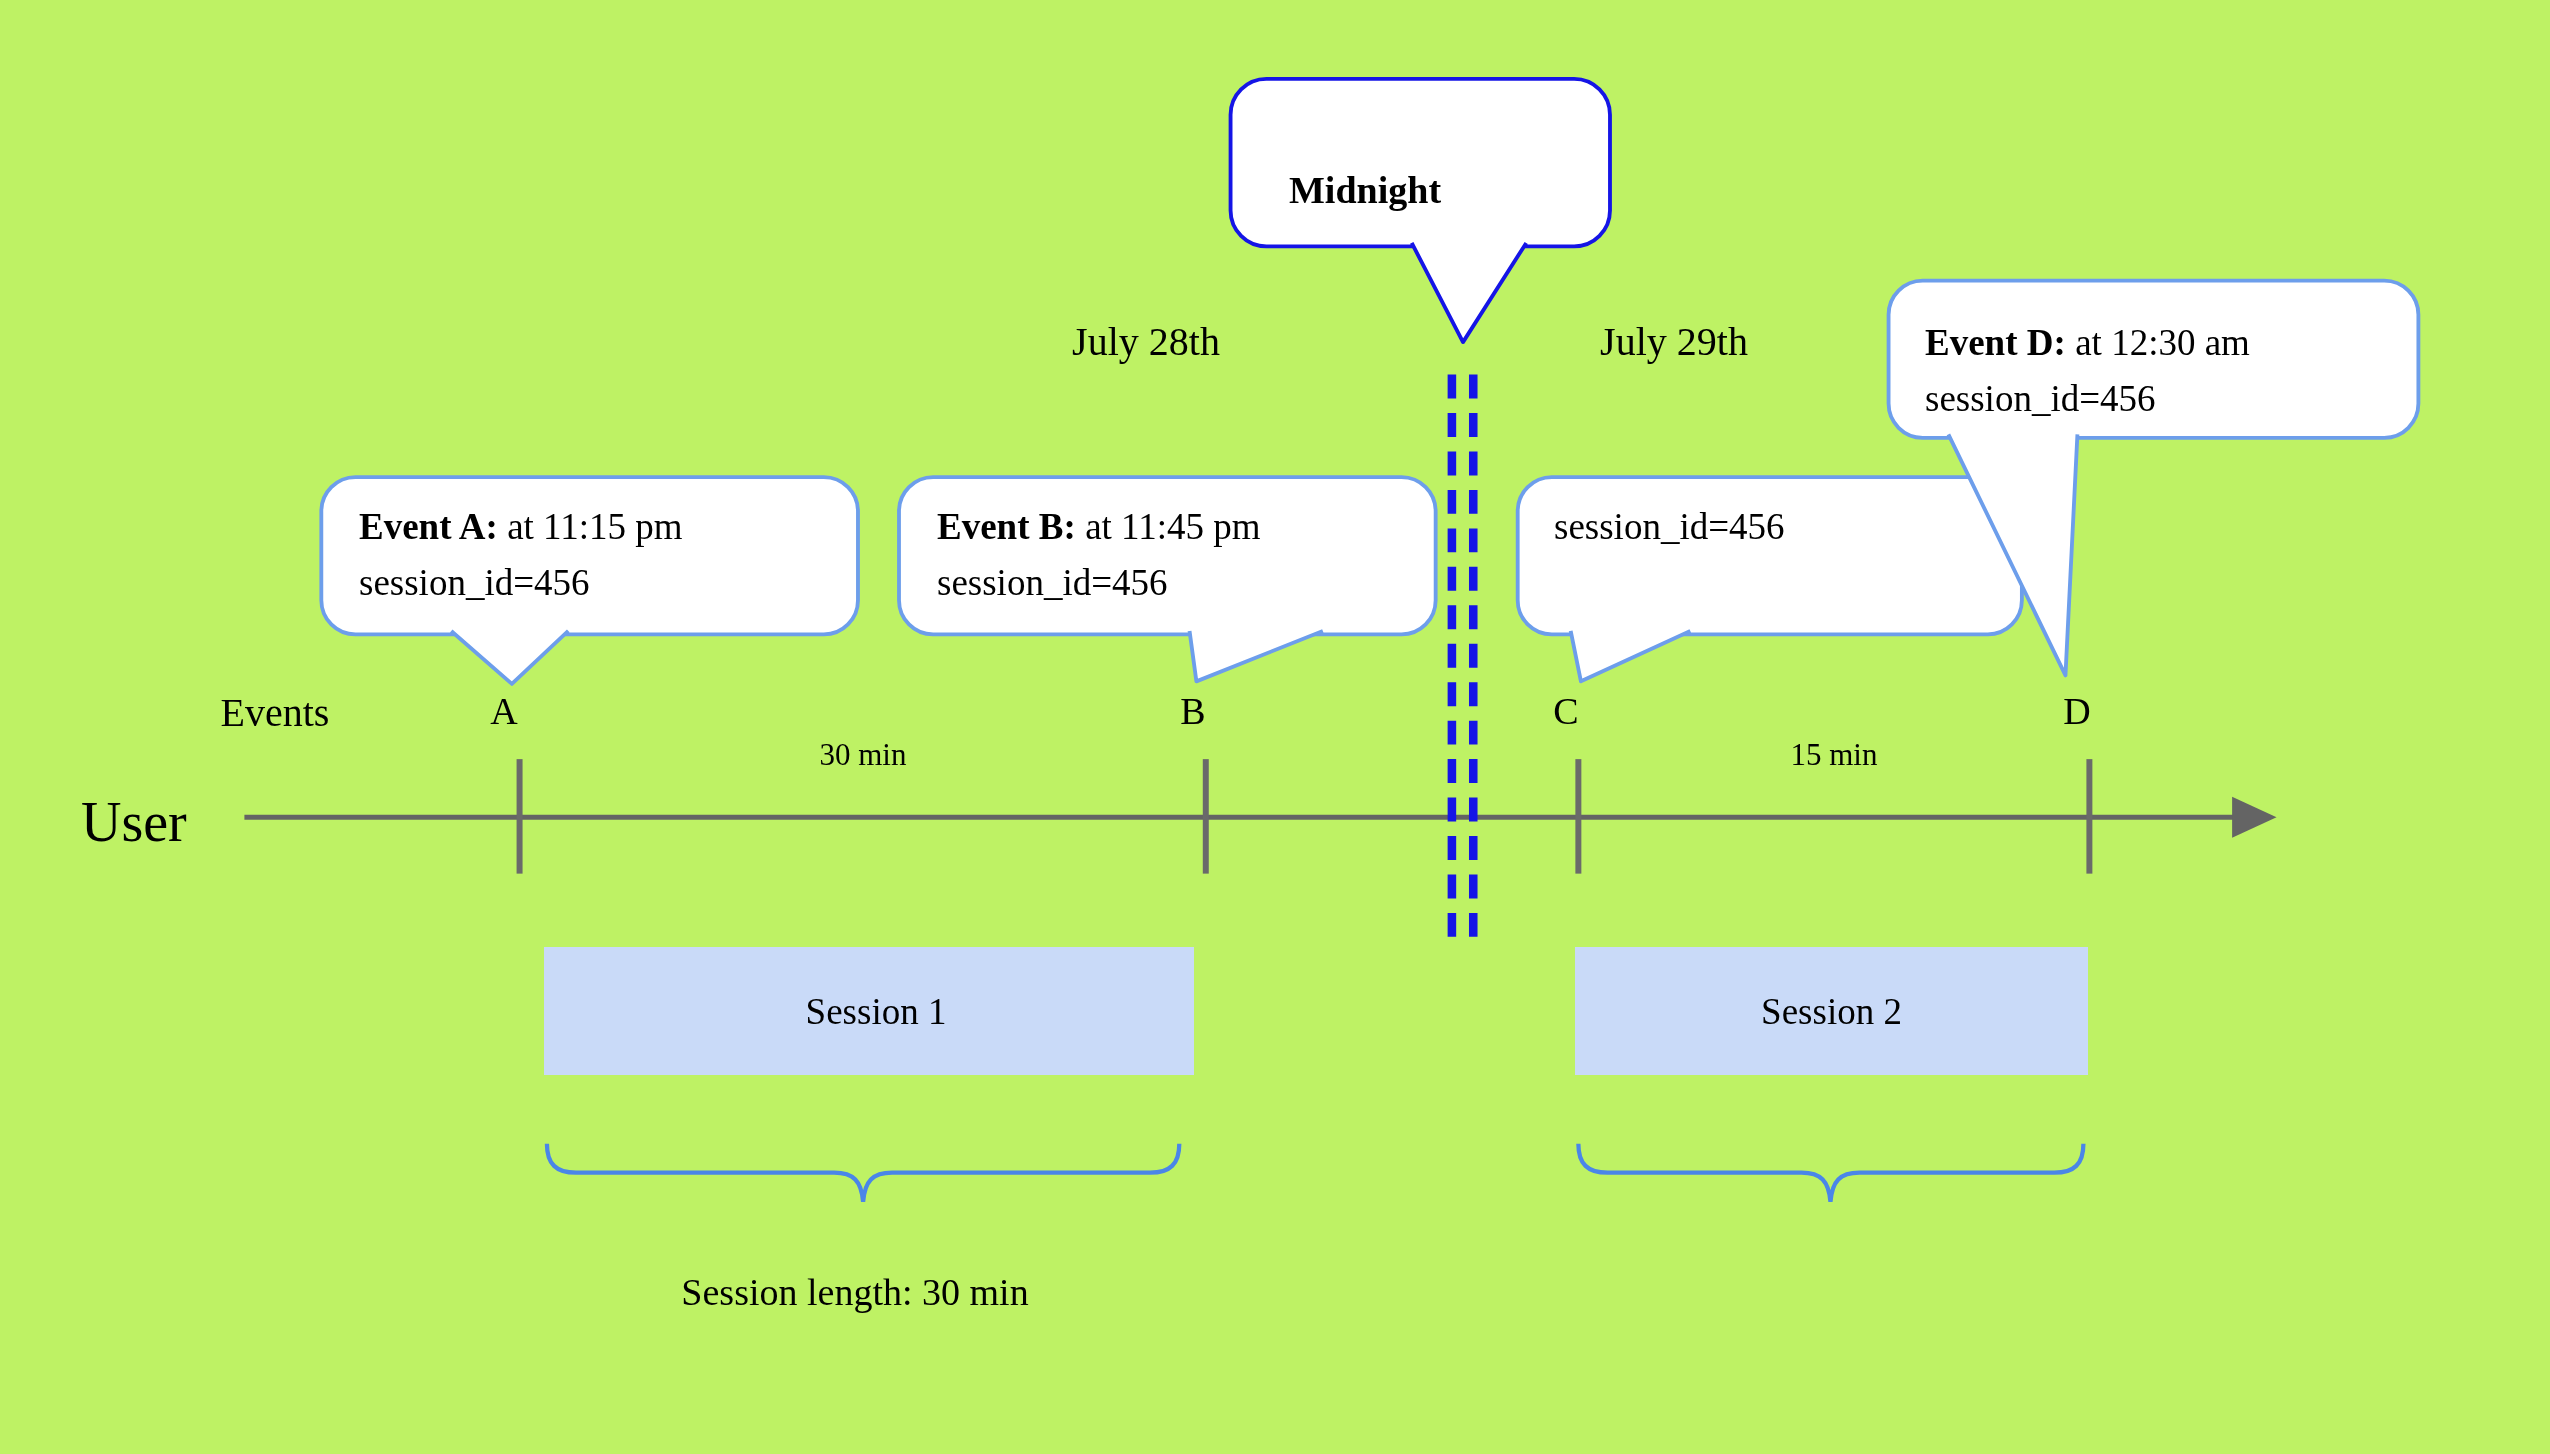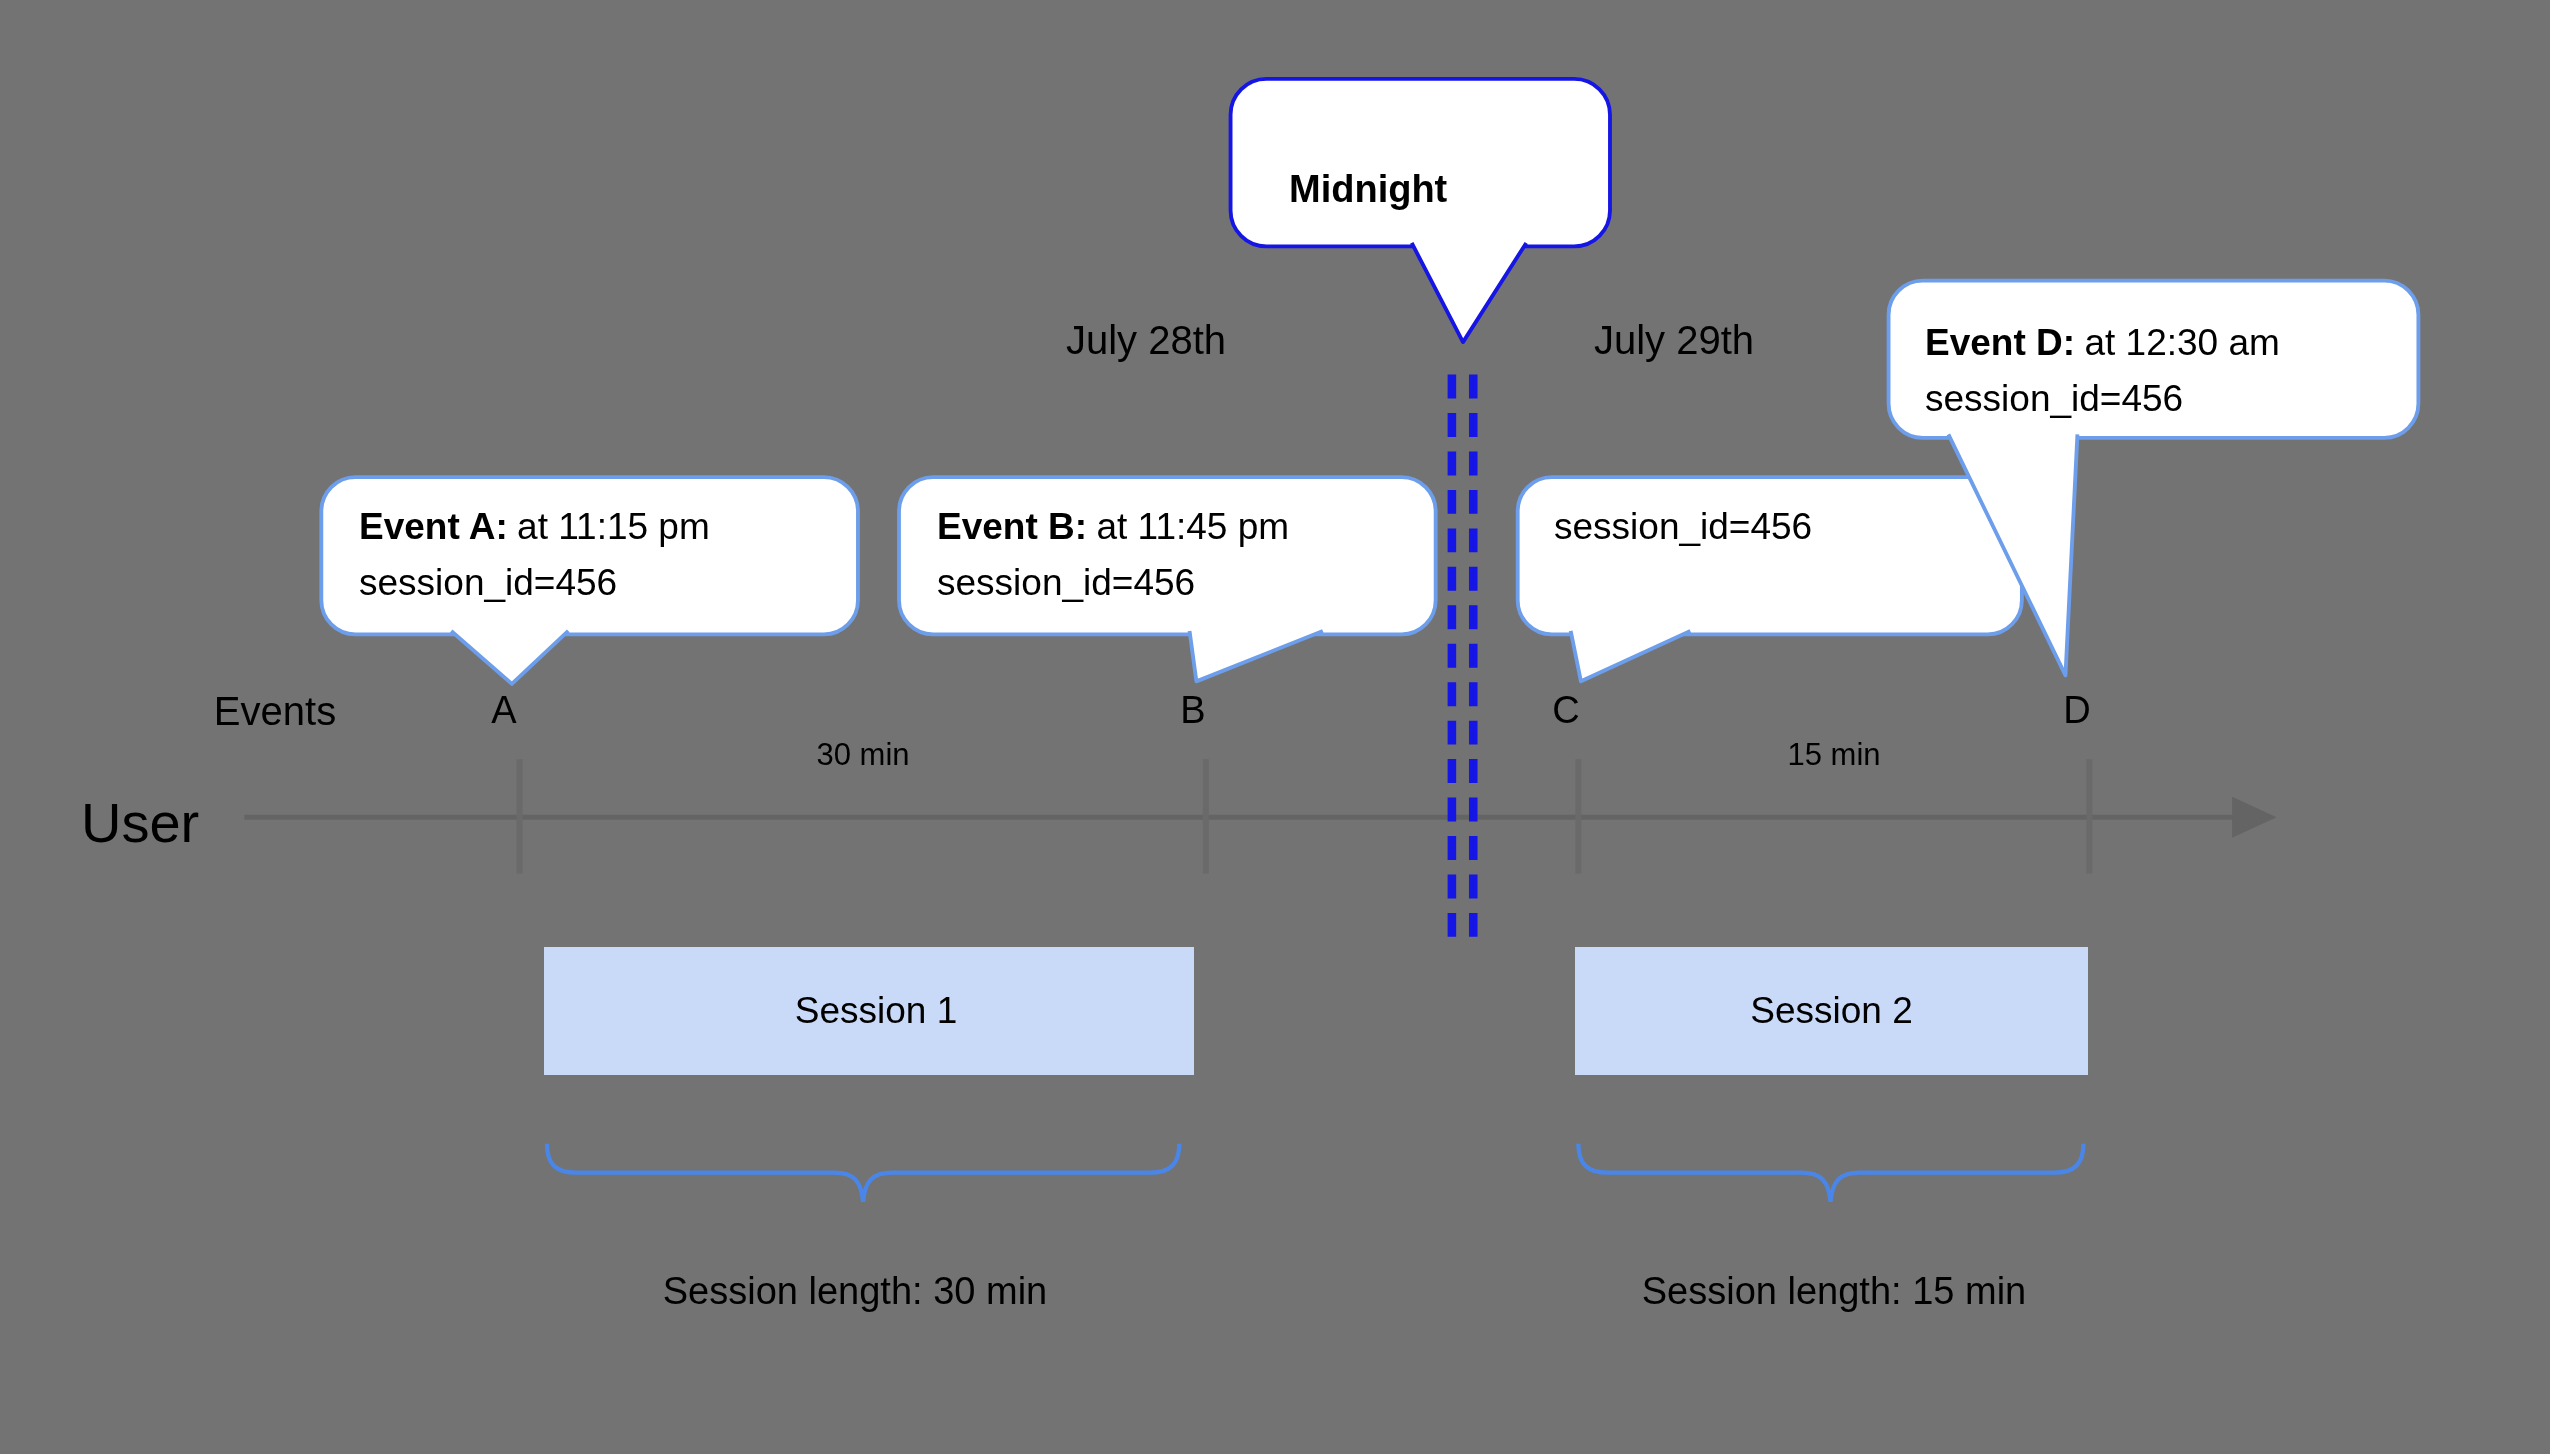--- a/index.html
+++ b/index.html
@@ -1,21 +1,21 @@
 <!DOCTYPE html>
 <html style="font-size:13.7px"><head>
 <meta charset="utf-8">
 <style>
   html,body{margin:0;padding:0;background:#ffffff;}
   .canvas{
     position:relative;
     width:2550px;
     height:1455px;
-    background:#737373;
-    font-family:Liberation Sans, sans-serif;
+    background:#bef264;
+    font-family:Liberation Serif, serif;
     color:#000;
     overflow:hidden;
   }
   .canvas svg{position:absolute;left:0;top:0;}
   .abs{position:absolute;white-space:nowrap;}
   .ctr{transform:translateX(-50%);}
   .date-label{font-size:40px;top:318px;}
   .midnight-text{font-size:38px;font-weight:bold;left:1289px;top:168px;}
   .callout-text{font-size:37px;line-height:1.5;}
   .callout-text .t{margin-left:9.4px;}
@@ -122,16 +122,15 @@
   <div class="abs user-label">User</div>
 
   <div class="session-box" style="left:544px;width:636px;padding-left:14px;">
     <span>Session 1</span>
   </div>
   <div class="session-box" style="left:1575px;width:513px;">
     <span>Session 2</span>
   </div>
 
   <div class="abs ctr session-length" style="left:855px;">Session length: 30 min</div>
-  <div class="abs ctr session-length" style="left:1834px;">Session length: 15 min</div>
 
 </div>
 
 
 </body></html>

